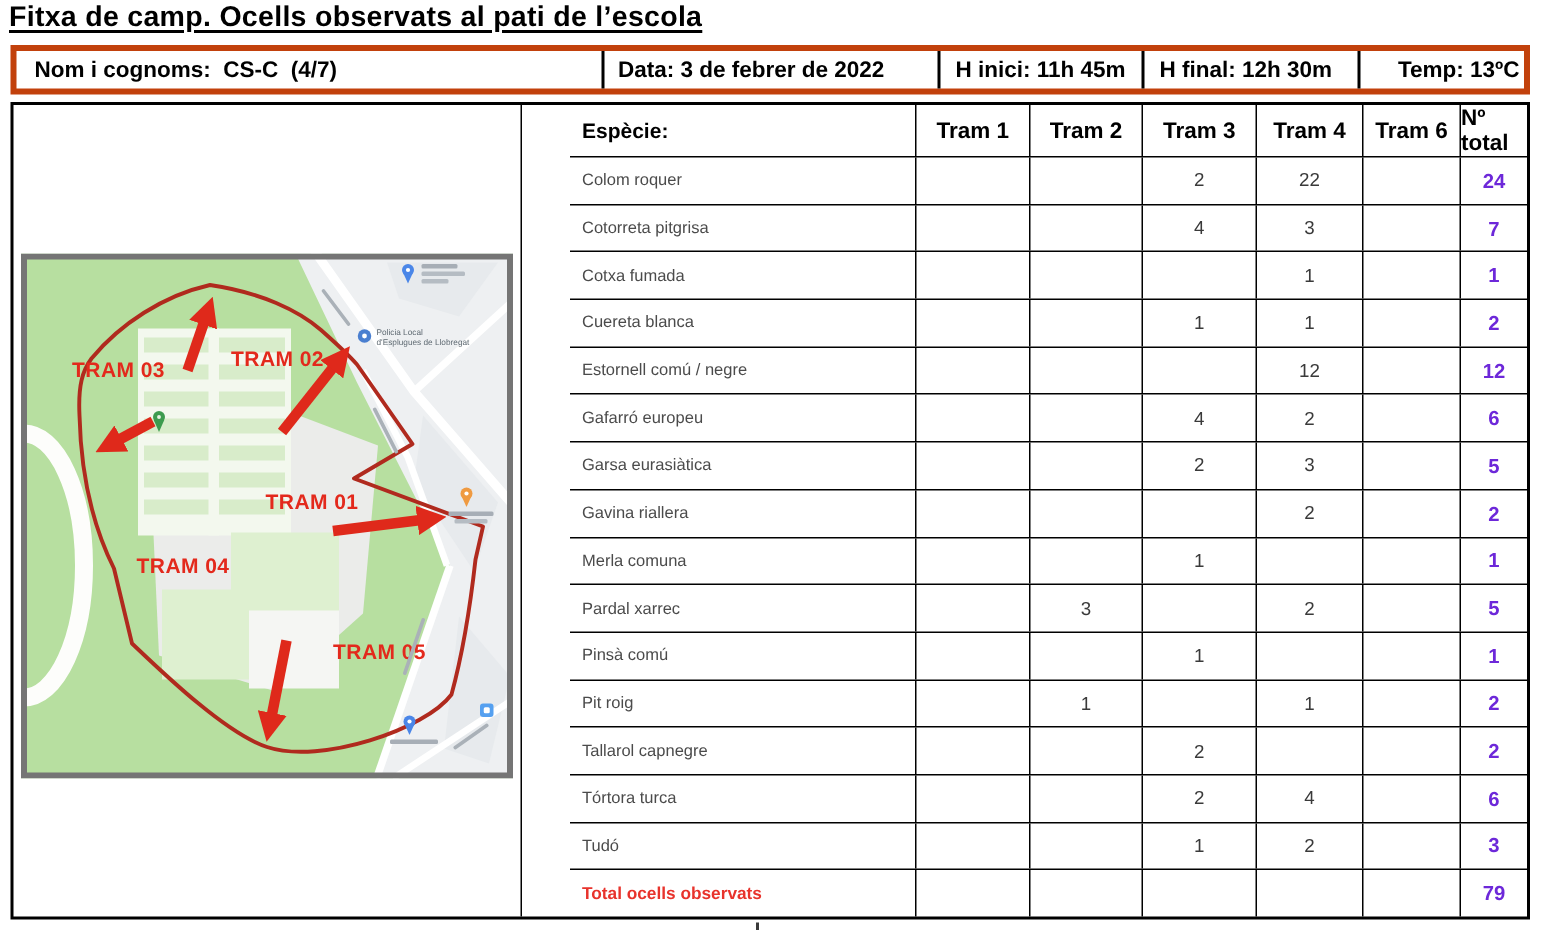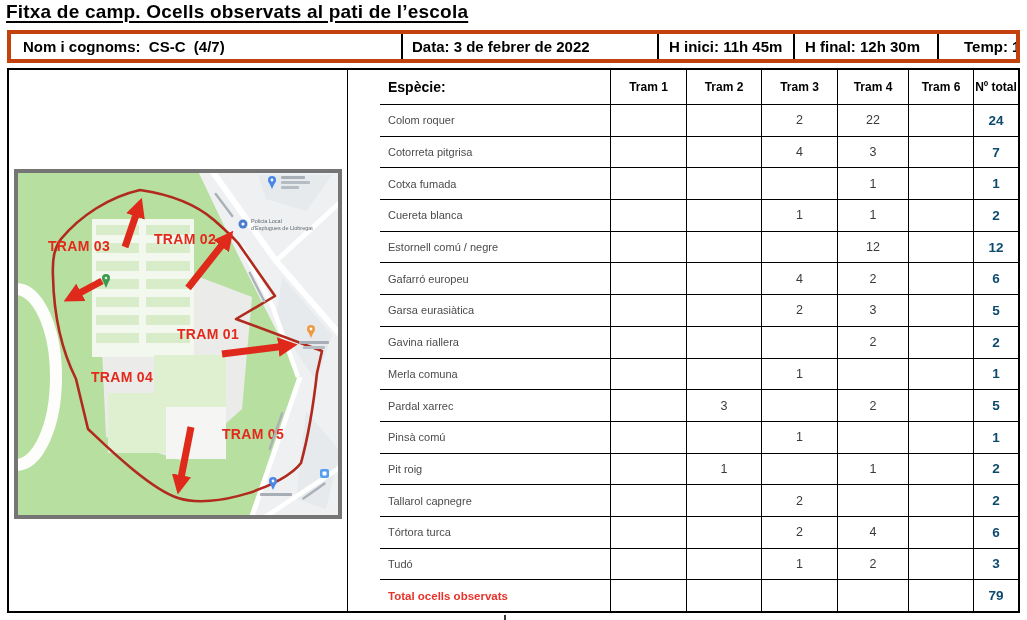--- a/index.html
+++ b/index.html
@@ -11,41 +11,41 @@
          text-underline-offset:3px;white-space:pre;}
 
   
   .info-bar{position:absolute;left:7px;top:30px;width:1013px;height:33px;
             box-sizing:border-box;border:4px solid #c2410c;display:flex;background:#fff;}
   .info-cell{box-sizing:border-box;border-left:2px solid #000;display:flex;
              align-items:center;padding-left:12px;font-weight:bold;font-size:15px;
              white-space:pre;overflow:hidden;}
   .info-cell:first-child{border-left:none;}
   .ic-name{width:390px;}
-  .ic-date{width:256px;padding-left:9px;}
+  .ic-date{width:224px;padding-left:9px;}
   .ic-start{width:136px;padding-left:10px;}
   .ic-end{width:144px;padding-left:10px;}
   .ic-temp{flex:1;padding-left:25px;}
 
   
   .main{position:absolute;left:7px;top:68px;width:1013px;height:545px;
         box-sizing:border-box;border:2px solid #000;display:flex;background:#fff;}
   .map-cell{width:339px;border-right:1px solid #000;position:relative;box-sizing:border-box;}
   .map-img{position:absolute;left:5px;top:99px;width:328px;height:350px;}
 
   .data-col{flex:1;display:flex;flex-direction:column;}
   .tr{display:grid;grid-template-columns:230px 76px 75px 76px 71px 65px 1fr;
       border-top:1px solid #000;flex:1;min-height:0;margin-left:32px;}
   .tr.thead{border-top:none;flex:none;height:34px;}
   .td{box-sizing:border-box;border-left:1px solid #000;display:flex;align-items:center;
       justify-content:center;font-size:12.5px;color:#3a3a3a;overflow:hidden;}
   .td:first-child{border-left:none;justify-content:flex-start;padding-left:8px;}
-  .thead .td{font-weight:bold;color:#000;font-size:12px;}
+  .thead .td{font-weight:bold;color:#000;font-size:15px;}
   .td.sp{font-size:11px;color:#4b4b4b;}
-  .td.tot{color:#0c4a6e;font-weight:bold;font-size:13.5px;}
+  .td.tot{color:#6d28d9;font-weight:bold;font-size:13.5px;}
   .total-row .td.sp{color:#e8332c;font-weight:bold;font-size:11.5px;}
 
   .artifact-tick{position:absolute;left:504px;top:615px;width:2px;height:5px;
                  background:#3a3a3a;}
 
   svg text.tram{font-family:"Liberation Sans",sans-serif;font-weight:bold;
                 font-size:14px;fill:#e3291c;letter-spacing:.3px;}
   svg text.poi{font-family:"Liberation Sans",sans-serif;font-size:5.5px;fill:#5f6a72;}
 </style>
 </head>

